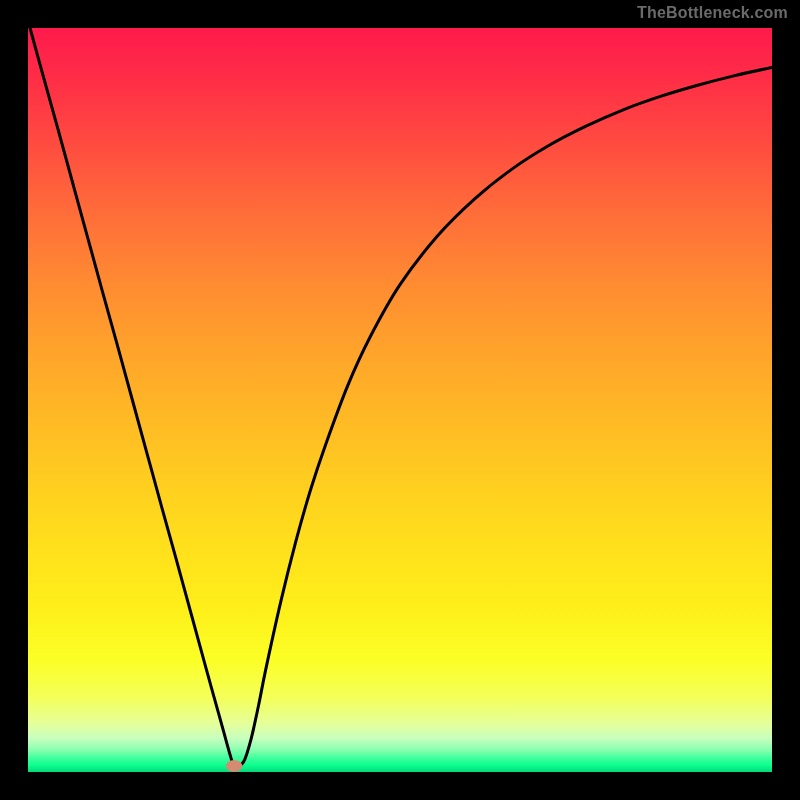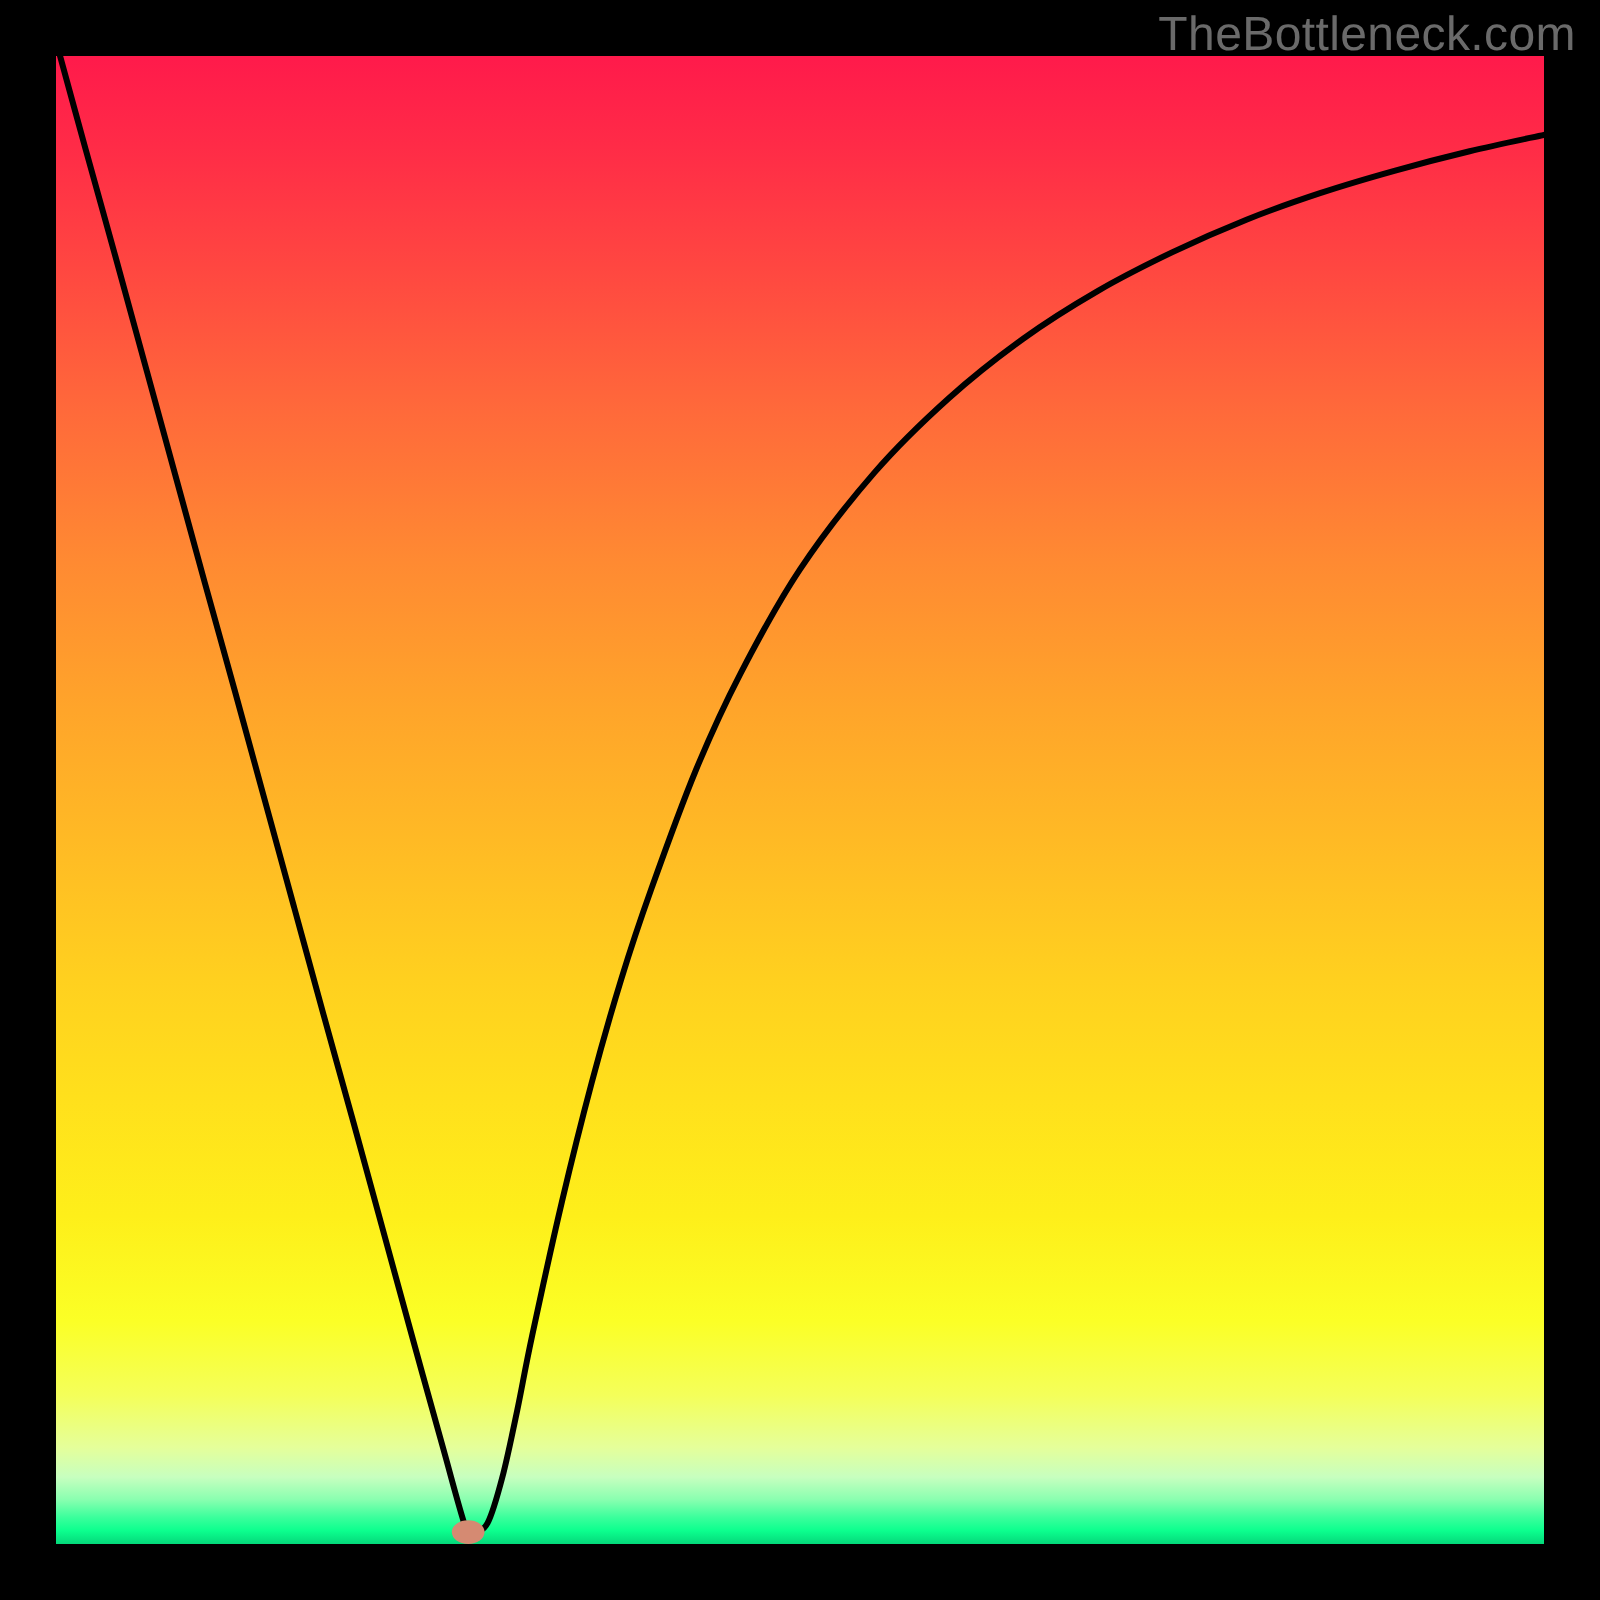--- a/index.html
+++ b/index.html
@@ -52,22 +52,22 @@
       #3bff9c 98.2%,
       #0cff8e 99.1%,
       #04d87a 100%
     );
   }
   .watermark {
     position: absolute;
     top: 4px;
     right: 12px;
     color: #6a6a6a;
-    font-size: 24px;
-    font-weight: 400;
+    font-size: 16px;
+    font-weight: 700;
     letter-spacing: 0.2px;
     user-select: none;
   }
   svg.curve {
     position: absolute;
     top: 0;
     left: 0;
     width: 100%;
     height: 100%;
   }

